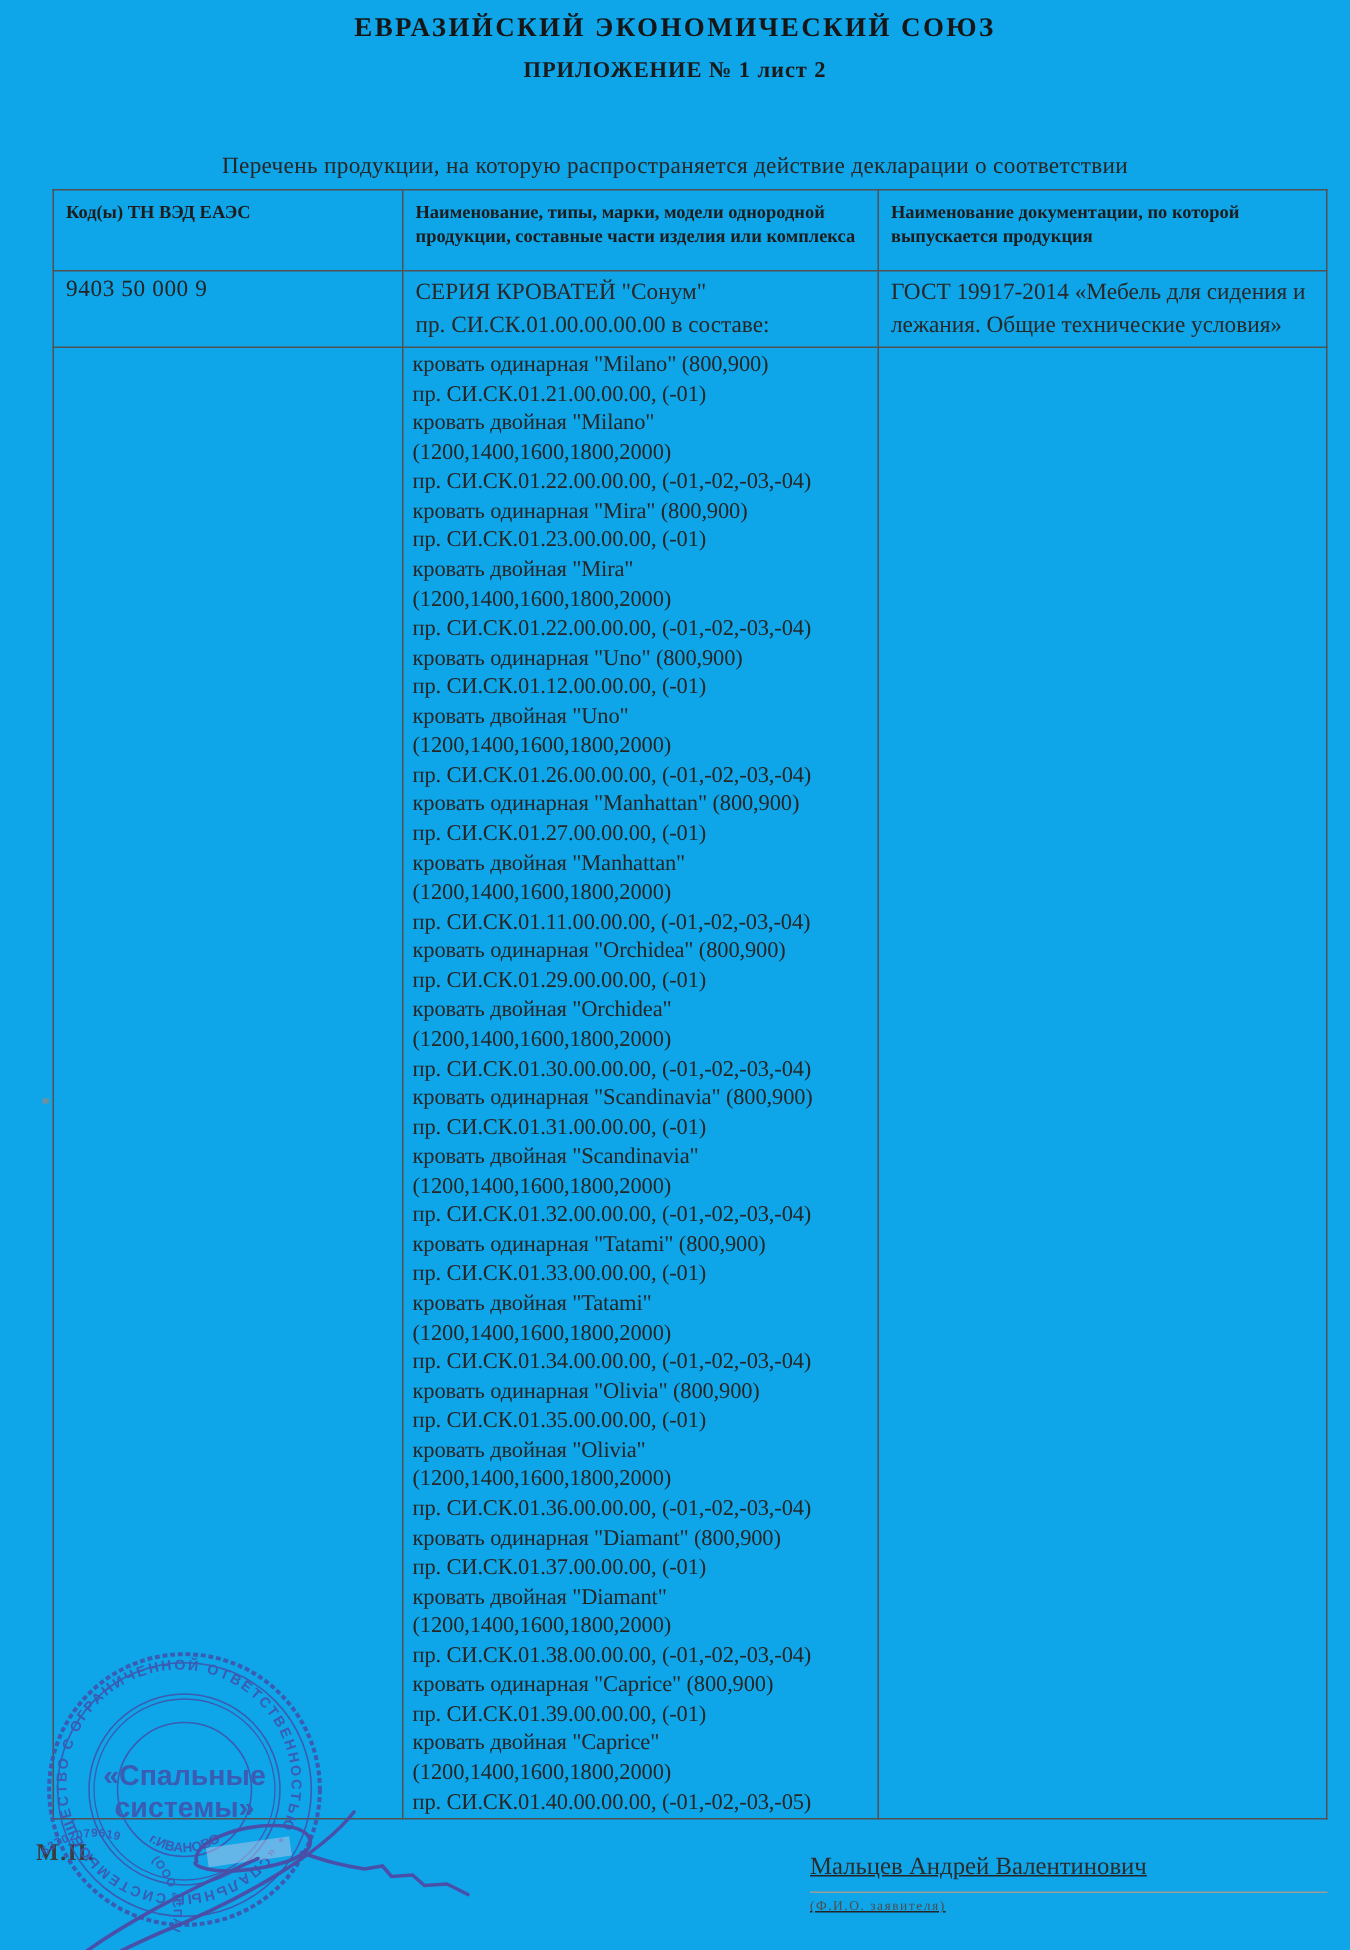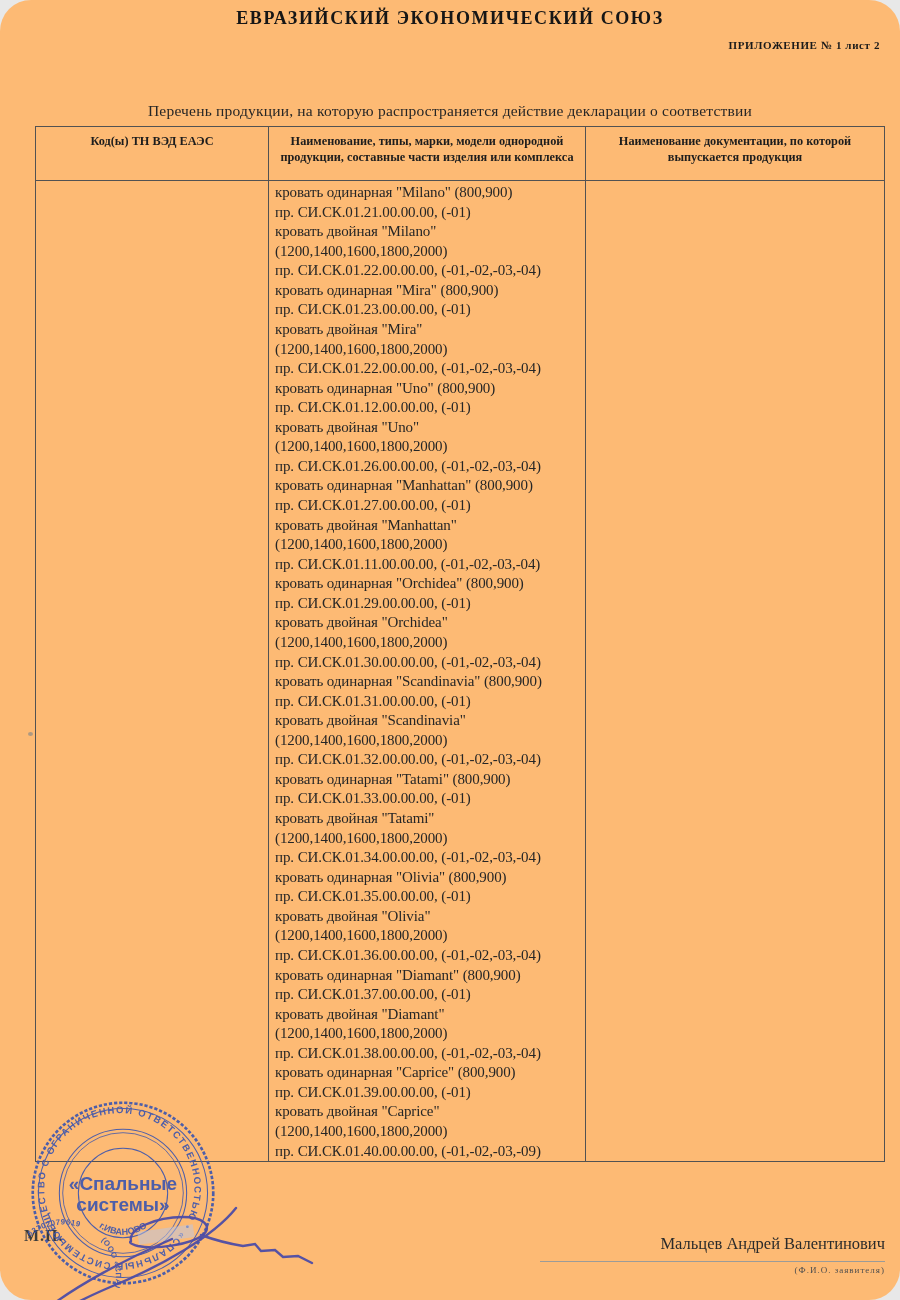--- a/index.html
+++ b/index.html
@@ -1,46 +1,46 @@
 <!DOCTYPE html>
 <html><head>
 <meta charset="utf-8">
 <style>
   html,body { margin:0; padding:0; background:#e8e8e8; }
   .page {
     position:relative; width:900px; height:1300px; margin:0 auto;
-    background:#fdba74; overflow:hidden;
-    font-family:"Liberation Serif", serif; color:#242424;border-radius:31px;
+    background:#0ea5e9; overflow:hidden;
+    font-family:"Liberation Serif", serif; color:#242424;
   }
   
   .titles { position:absolute; left:20px; top:8px; width:860px; text-align:center; }
   .t1 { font-size:18px; font-weight:bold; letter-spacing:1.6px; color:#161616; }
-  .t2 { font-size:11px; font-weight:bold; letter-spacing:0.6px; margin-top:10px; color:#1a1a1a;text-align:right; }
+  .t2 { font-size:15px; font-weight:bold; letter-spacing:0.6px; margin-top:10px; color:#1a1a1a; }
   .t3 { font-size:17px; font-weight:bold; letter-spacing:0.6px; margin-top:9px; color:#161616; }
   .caption { position:absolute; left:20px; top:102px; width:860px; text-align:center;
              font-size:15.5px; letter-spacing:0.2px; color:#262626; }
   
   .doc-table { position:absolute; left:35px; top:126px; width:849px;
                border-collapse:collapse; table-layout:fixed; }
   .doc-table td { border:1.6px solid #525252; vertical-align:top; padding:3px 8px; overflow:visible; }
   .doc-table tr.hdr td { font-weight:bold; font-size:12.3px; line-height:1.32;
-               text-align:center; padding-top:6px; height:44px; color:#1d1d1d; }
+               padding-top:6px; height:44px; color:#1d1d1d; }
   .row1 td { height:42px; }
   .code-cell { font-size:15.5px; letter-spacing:0.4px; }
   .cell-line { font-size:15.5px; line-height:22px; white-space:nowrap; color:#282828; }
   .list-cell { padding:2px 0 0 6px !important; height:966px; }
   .pl-line { font-size:15px; line-height:19.56px; white-space:nowrap;
              letter-spacing:-0.1px; color:#262626; }
   
   .mp { position:absolute; left:24px; top:1227px; font-size:16px; font-weight:bold;
         color:#3c3c3c; letter-spacing:1px; z-index:1; }
   .stamp { position:absolute; left:28px; top:1098px; width:190px; height:190px;
            z-index:2; opacity:0.92; }
   .signature { position:absolute; left:0px; top:1140px; width:420px; height:160px; z-index:3; }
-  .applicant { position:absolute; left:540px; top:1234px; width:345px; text-align:right; }
+  .applicant { position:absolute; left:540px; top:1234px; width:345px; text-align:left;text-decoration:underline; }
   .applicant-name { font-size:16.5px; color:#2b2b2b; }
   .applicant-line { border-bottom:1.2px solid #9b9b98; margin-top:7px; }
   .applicant-role { font-size:9px; color:#4e4e4e; margin-top:3px; letter-spacing:1px; }
   .speck { position:absolute; left:28px; top:732px; width:5px; height:4px;
            background:#8b8b88; border-radius:50%; opacity:0.7; }
   .stamp text, .stamp textPath { font-family:"Liberation Sans", sans-serif; }
 </style>
 </head>
 <body>
 
@@ -57,20 +57,31 @@
     <colgroup>
       <col style="width:233px">
         <col style="width:317px">
         <col style="width:299px">
     </colgroup>
     <tbody>
         <tr class="hdr">
       <td>Код(ы) ТН ВЭД ЕАЭС</td>
       <td>Наименование, типы, марки, модели однородной продукции, составные части изделия или комплекса</td>
       <td>Наименование документации, по которой выпускается продукция</td>
+    </tr>
+    <tr class="row1">
+      <td class="code-cell">9403 50 000 9</td>
+      <td>
+        <div class="cell-line">СЕРИЯ КРОВАТЕЙ "Сонум"</div>
+        <div class="cell-line">пр. СИ.СК.01.00.00.00.00 в составе:</div>
+      </td>
+      <td>
+        <div class="cell-line">ГОСТ 19917-2014 «Мебель для сидения и</div>
+        <div class="cell-line">лежания. Общие технические условия»</div>
+      </td>
     </tr>
     <tr>
       <td></td>
       <td class="list-cell">
         <div class="product-list">
               <div class="pl-line">кровать одинарная "Milano" (800,900)</div>
               <div class="pl-line">пр. СИ.СК.01.21.00.00.00, (-01)</div>
               <div class="pl-line">кровать двойная "Milano"</div>
               <div class="pl-line">(1200,1400,1600,1800,2000)</div>
               <div class="pl-line">пр. СИ.СК.01.22.00.00.00, (-01,-02,-03,-04)</div>
@@ -111,21 +122,21 @@
               <div class="pl-line">пр. СИ.СК.01.36.00.00.00, (-01,-02,-03,-04)</div>
               <div class="pl-line">кровать одинарная "Diamant" (800,900)</div>
               <div class="pl-line">пр. СИ.СК.01.37.00.00.00, (-01)</div>
               <div class="pl-line">кровать двойная "Diamant"</div>
               <div class="pl-line">(1200,1400,1600,1800,2000)</div>
               <div class="pl-line">пр. СИ.СК.01.38.00.00.00, (-01,-02,-03,-04)</div>
               <div class="pl-line">кровать одинарная "Caprice" (800,900)</div>
               <div class="pl-line">пр. СИ.СК.01.39.00.00.00, (-01)</div>
               <div class="pl-line">кровать двойная "Caprice"</div>
               <div class="pl-line">(1200,1400,1600,1800,2000)</div>
-              <div class="pl-line">пр. СИ.СК.01.40.00.00.00, (-01,-02,-03,-09)</div>
+              <div class="pl-line">пр. СИ.СК.01.40.00.00.00, (-01,-02,-03,-05)</div>
             </div>
       </td>
       <td></td>
     </tr>
   </tbody>
     </table>
 
   <div class="speck"></div>
 
   <div class="mp">М.П.</div>

